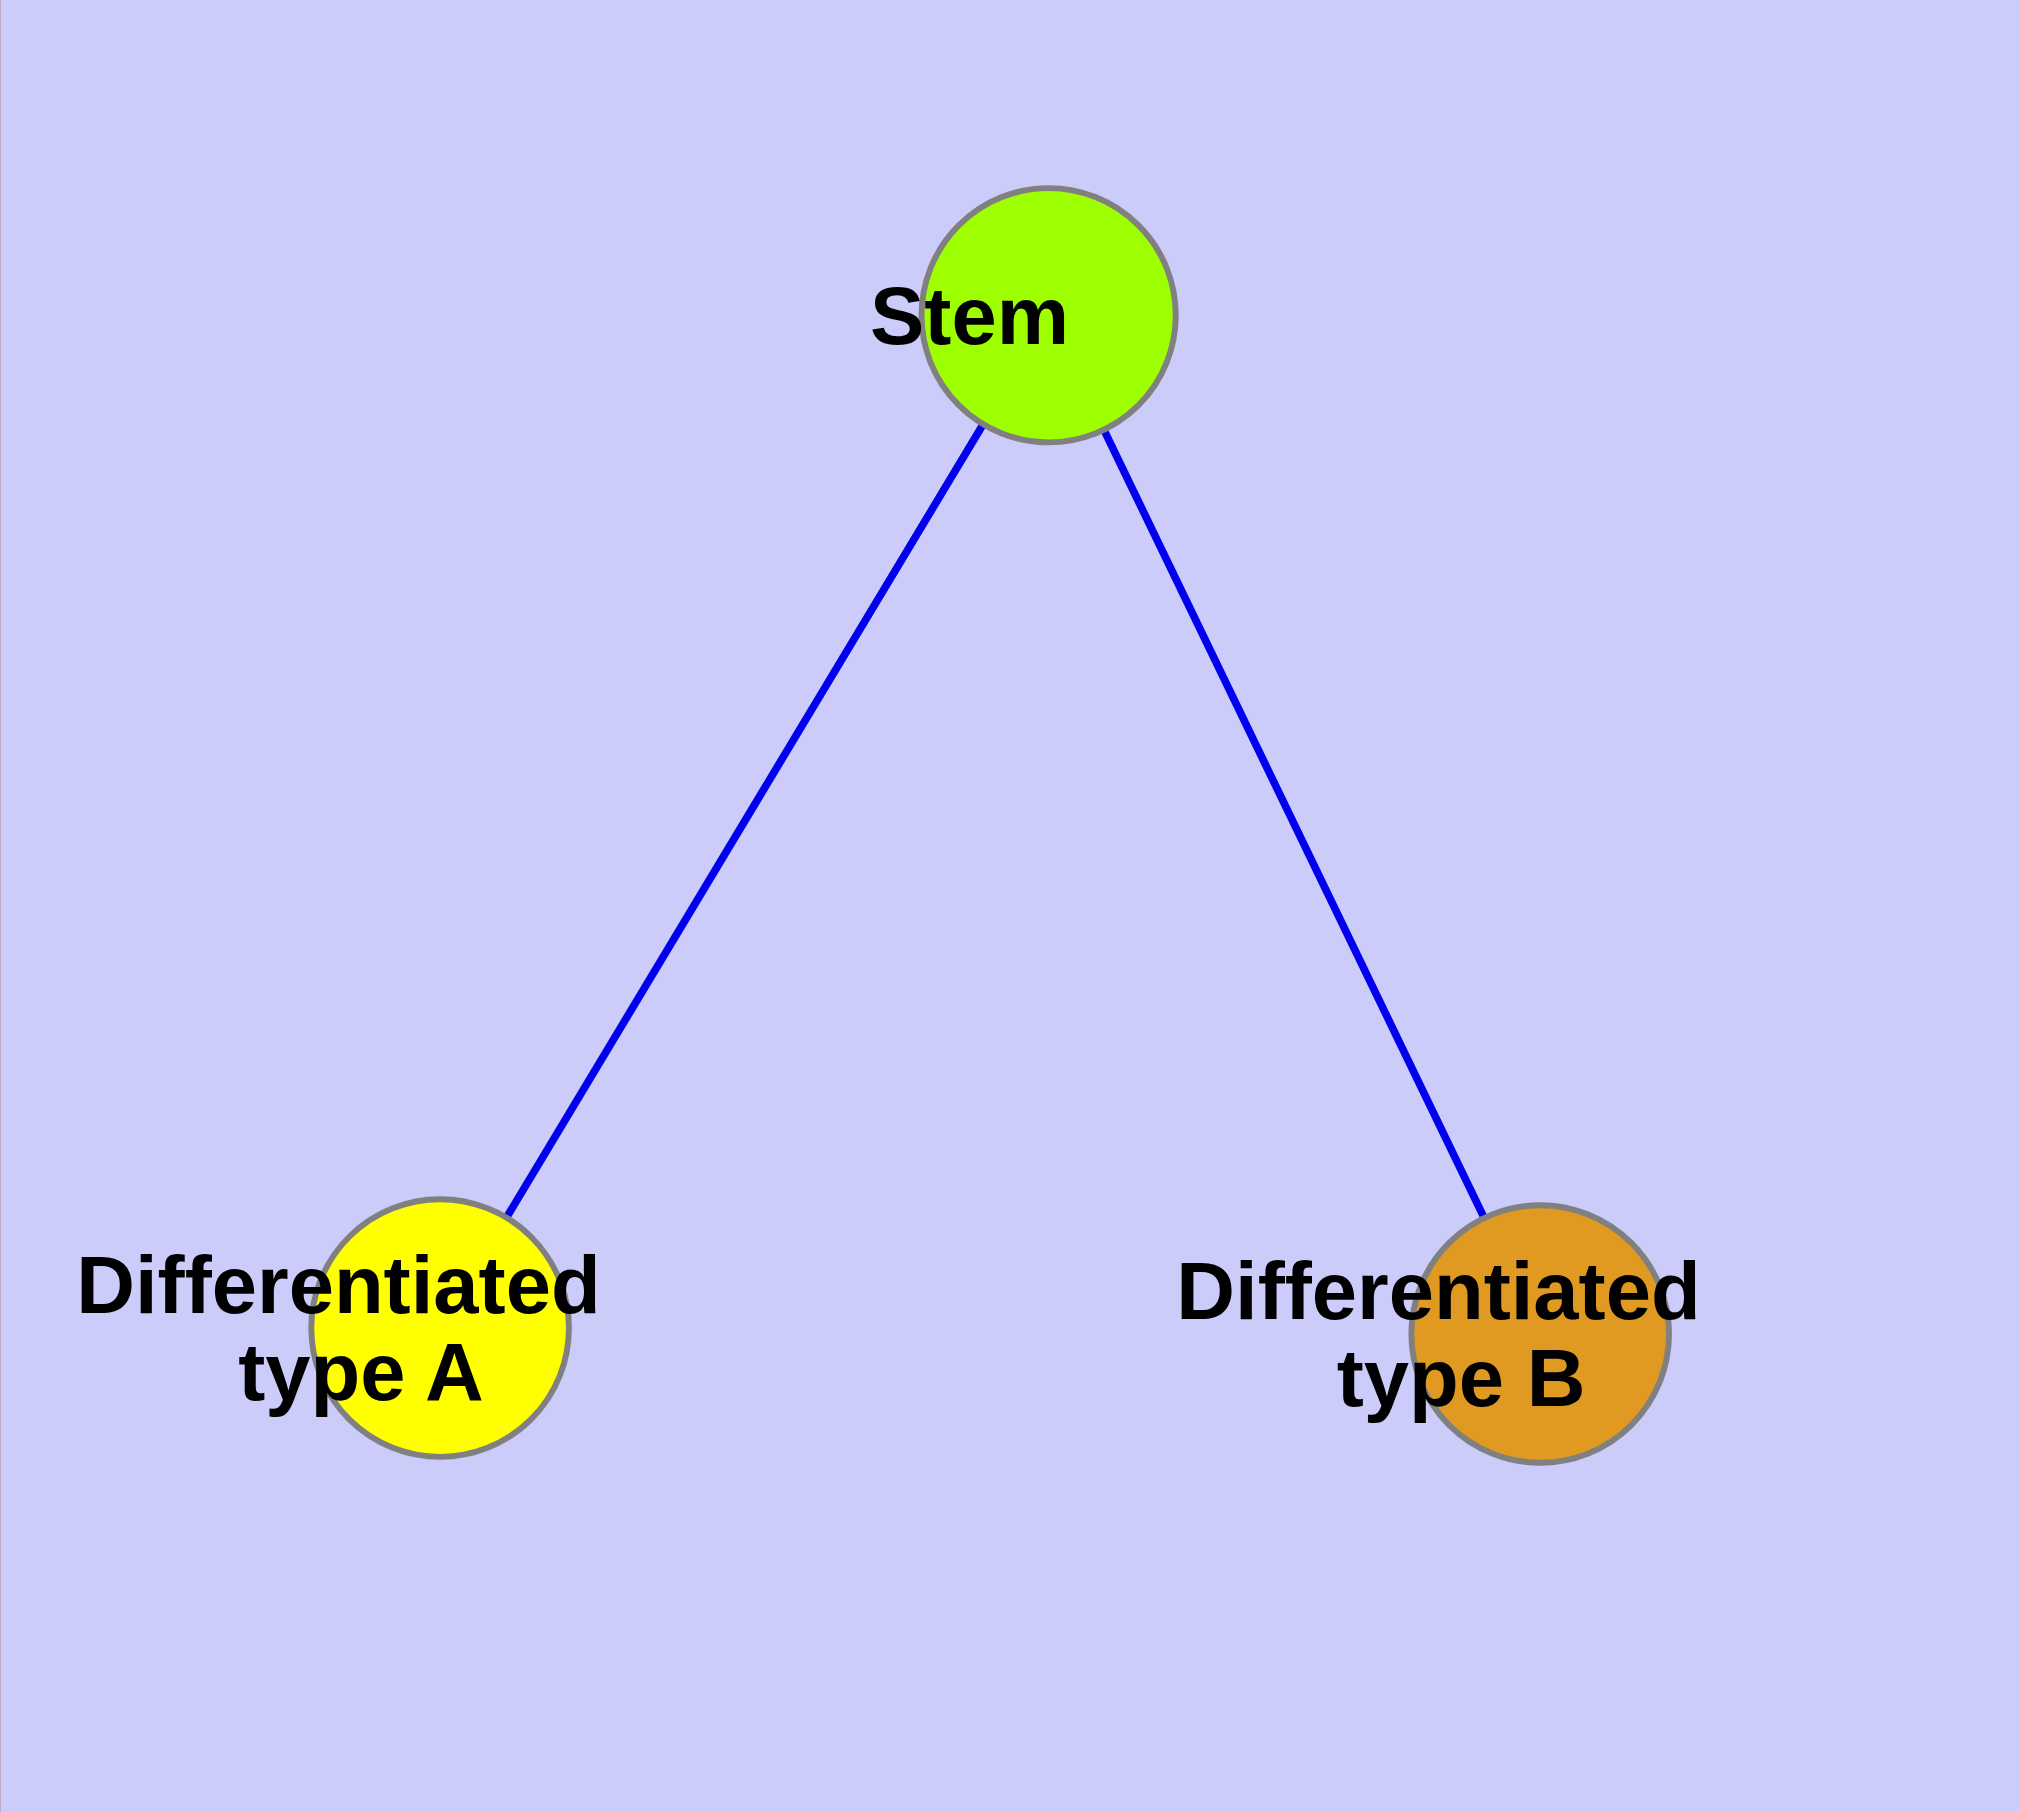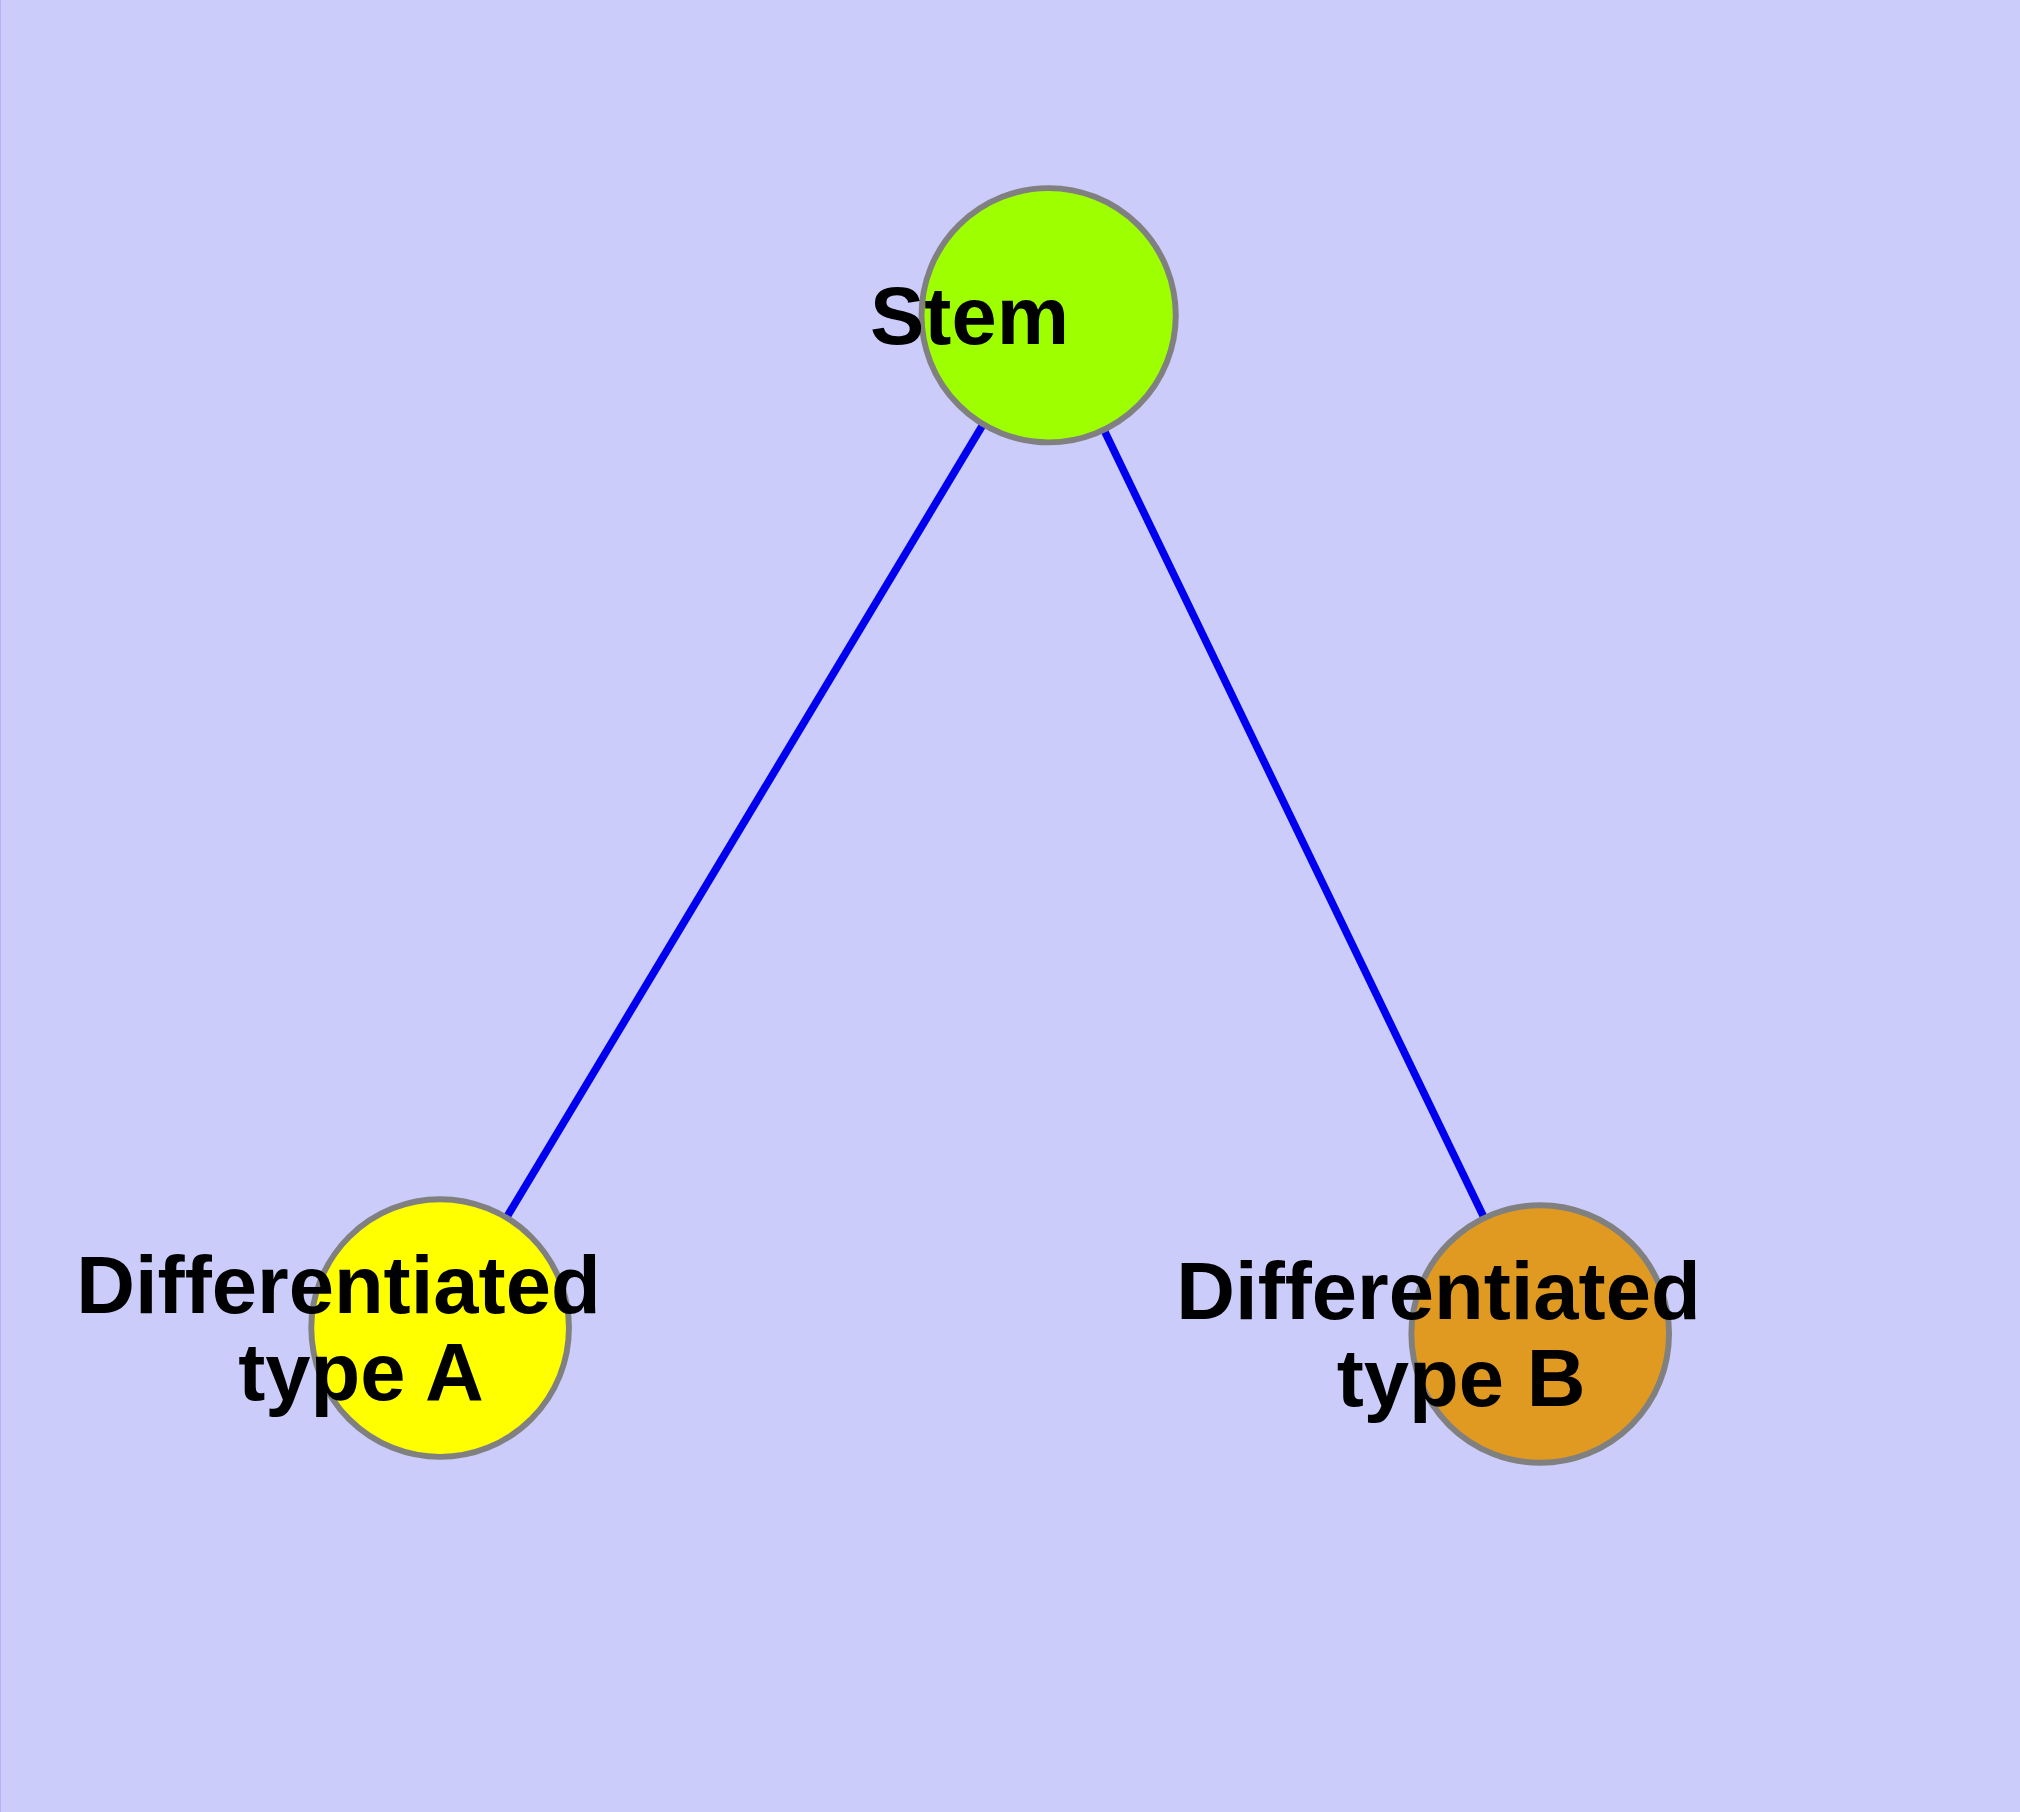--- a/index.html
+++ b/index.html
@@ -30,21 +30,21 @@
     fill: #000000;
     text-anchor: middle;
     dominant-baseline: alphabetic;
     paint-order: normal;
     white-space: pre;
   }
 </style>
 </head>
 <body>
 
-<div id="canvas" style="width: 1906px; height: 1812px; background: #8b5cf6;">
+<div id="canvas" style="width: 1906px; height: 1812px; background: #c2410c;">
   <svg id="graph-svg" viewBox="0 0 2384 2138" xmlns="http://www.w3.org/2000/svg">
 
     <rect id="bg-rect" x="0" y="0" width="2384" height="2138" fill="#ccccfa"></rect>
 
     <g id="edge-layer">
       <line id="edge-stem-to-diff-a" x1="1237" y1="372" x2="519" y2="1567" stroke="#0000ee" stroke-width="9" stroke-linecap="butt"></line>
       <line id="edge-stem-to-diff-b" x1="1237" y1="372" x2="1817" y2="1574" stroke="#0000ee" stroke-width="9" stroke-linecap="butt"></line>
     </g>
 
     <g id="node-layer">

